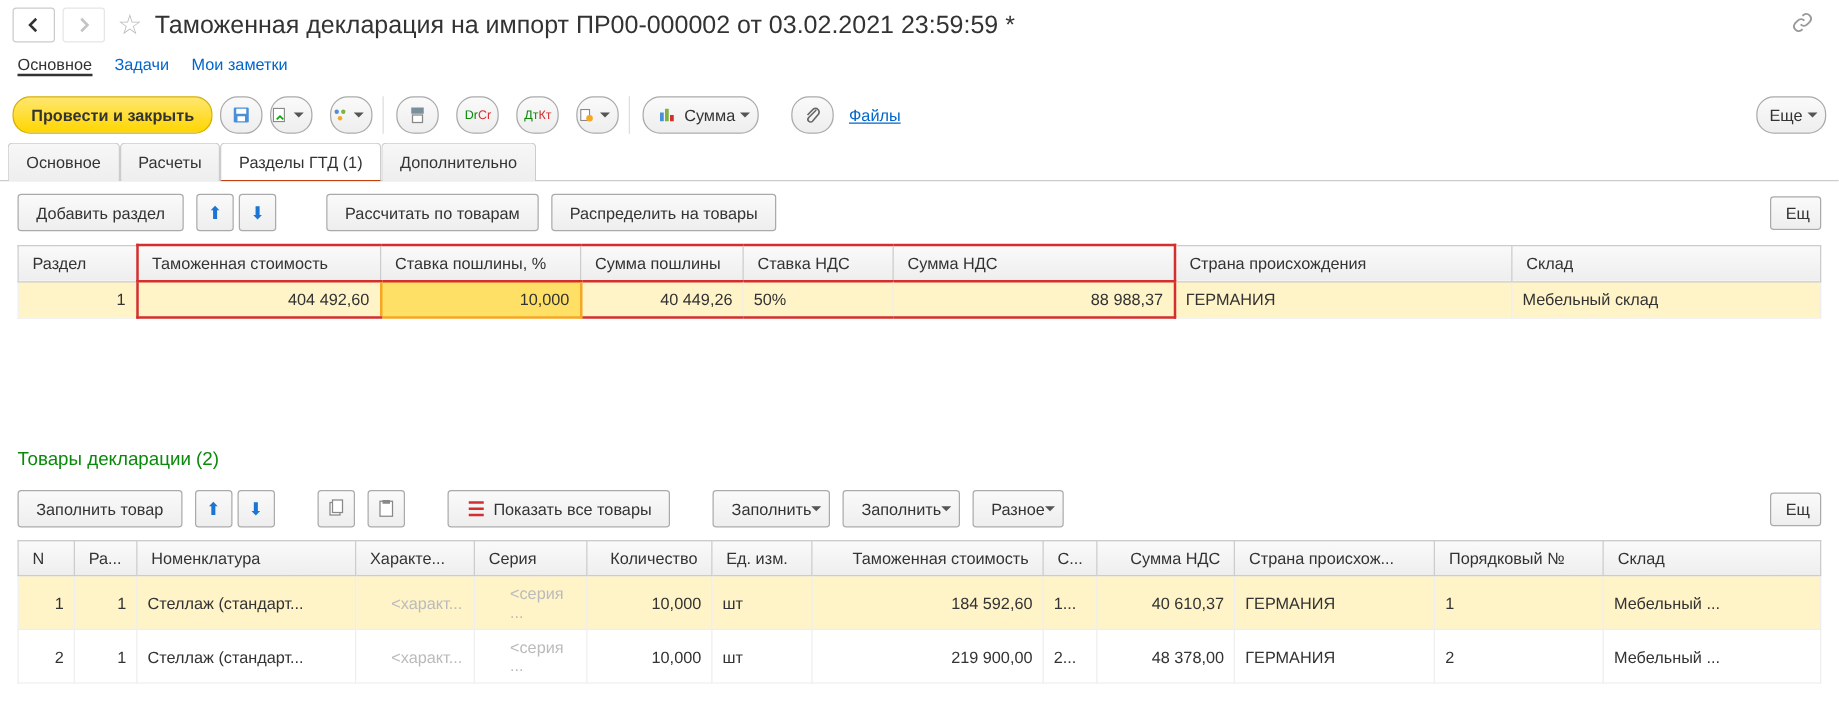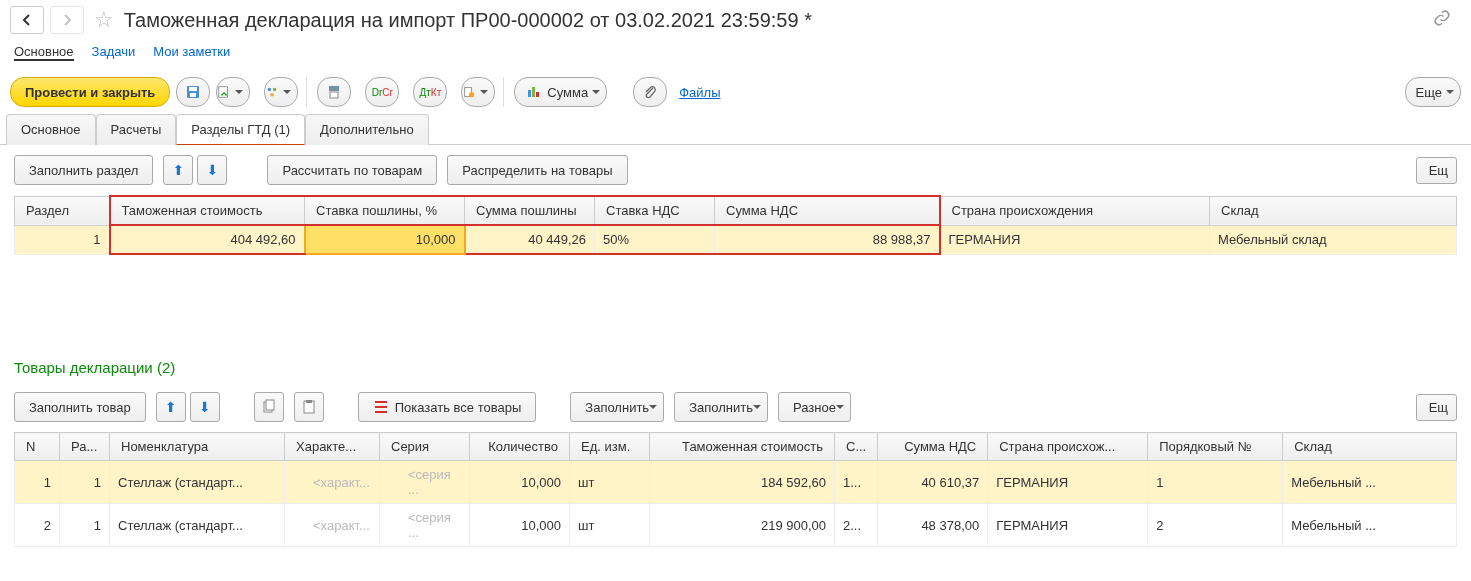--- a/index.html
+++ b/index.html
@@ -137,21 +137,21 @@
 </div>
 
 <div class="sub-tabs">
   <div class="sub-tab">Основное</div>
   <div class="sub-tab">Расчеты</div>
   <div class="sub-tab active">Разделы ГТД (1)</div>
   <div class="sub-tab">Дополнительно</div>
 </div>
 
 <div class="section-toolbar">
-  <div class="std-btn">Заполнить раздел</div>
+  <div class="std-btn">Добавить раздел</div>
   <div style="display:flex; gap:4px;">
     <div class="arrow-btn">
         <span class="arrow-up">⬆</span>
       </div>
     <div class="arrow-btn">
         <span class="arrow-down">⬇</span>
       </div>
   </div>
   <div style="width:20px"></div>
   <div class="std-btn">Рассчитать по товарам</div>

